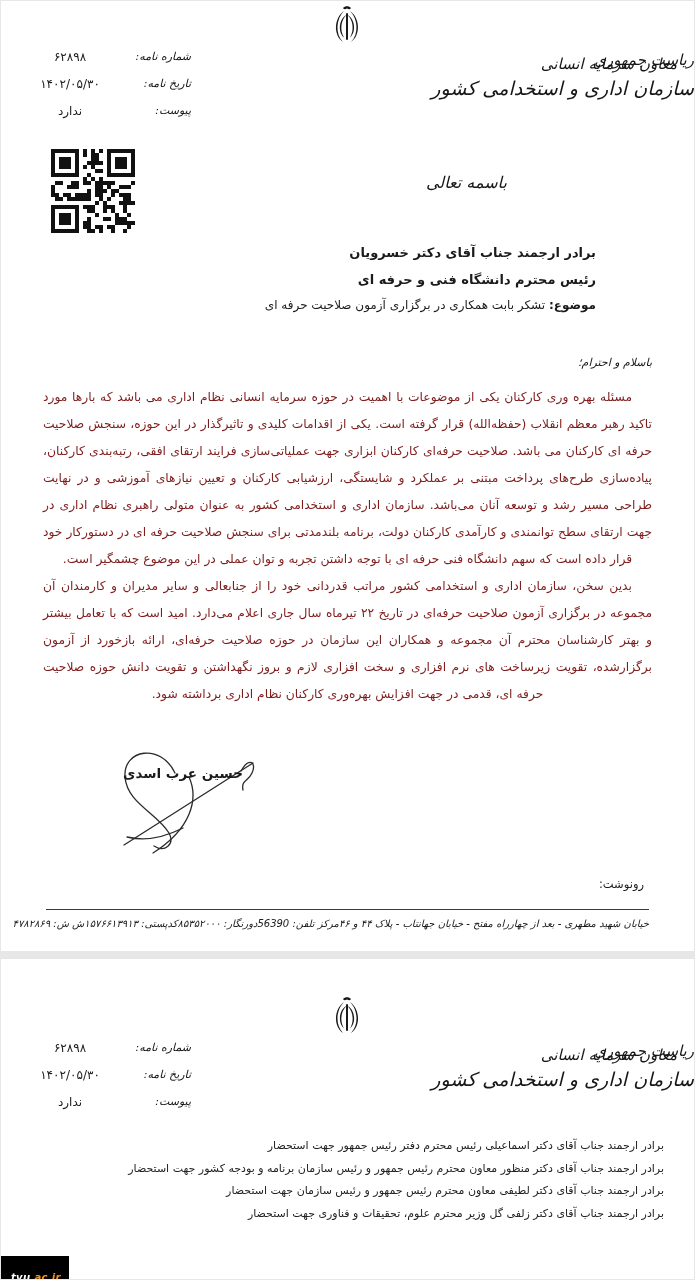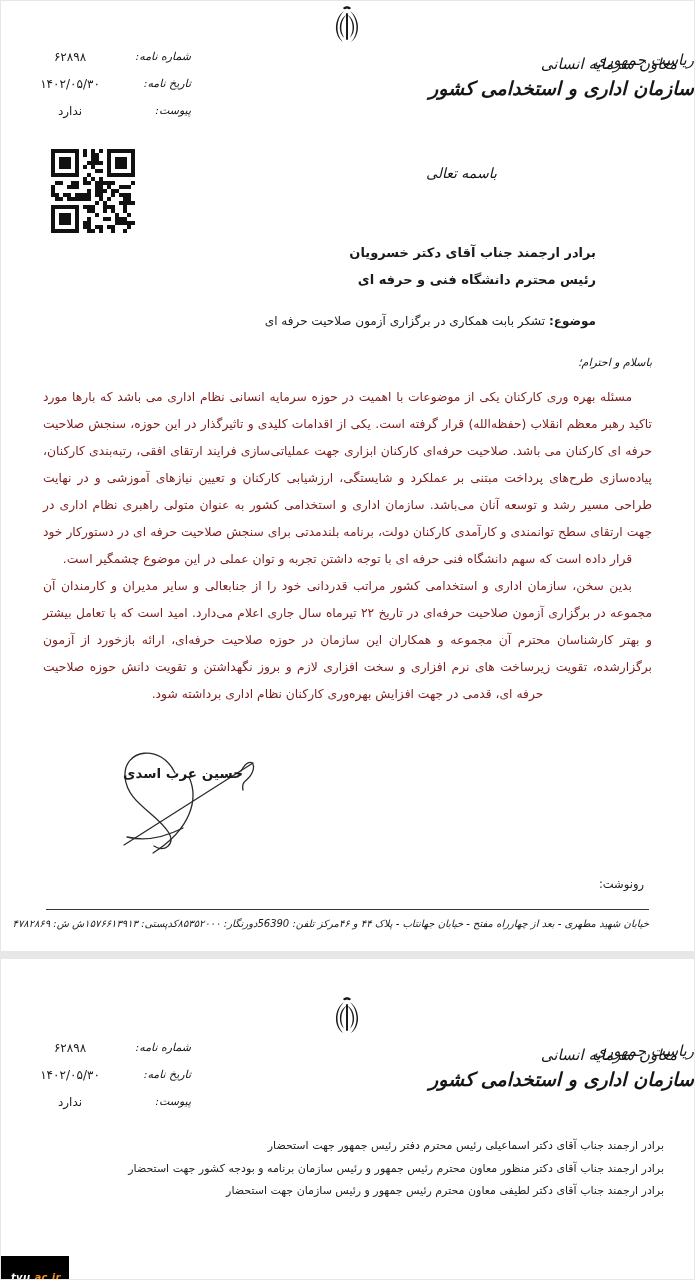--- a/index.html
+++ b/index.html
@@ -16,34 +16,34 @@
   .p2 { height:322px; }
 
   
   .letterhead { position:absolute; left:0; right:0; height:125px; }
   .p1 .letterhead { top:0; }
   .p2 .letterhead { top:33px; }
   .emblem { position:absolute; left:330px; top:5px; width:32px; height:42px; }
   .org-center { position:absolute; left:0; right:0; text-align:right; }
   .callig { font-style:italic; color:#161616; }
   .org1 { top:50px; font-size:15px; }
-  .org2 { top:76px; font-size:19px; font-weight:bold; }
+  .org2 { top:76px; font-size:19px; font-weight:normal; }
   .deputy { position:absolute; right:17px; top:54px; font-size:15px; }
   .meta { position:absolute; left:30px; top:42px; width:160px; direction:rtl; }
   .meta-row { display:flex; justify-content:space-between; align-items:center; height:27px; }
   .meta-label { font-size:11px; }
   .meta-value { font-size:12px; width:78px; text-align:center; direction:ltr; }
 
   .qr { position:absolute; left:50px; top:148px; width:84px; height:84px; background:#fff; }
 
-  .besmellah { position:absolute; left:425px; top:164px; font-size:14px; }
+  .besmellah { position:absolute; left:425px; top:172px; font-size:16px; }
 
   .recipient { position:absolute; right:98px; top:238px; direction:rtl; text-align:right;
                font-weight:bold; font-size:13px; line-height:27px; }
-  .subject { position:absolute; right:98px; top:297px; direction:rtl; text-align:right; font-size:12px;margin-top:16px; }
+  .subject { position:absolute; right:98px; top:297px; direction:rtl; text-align:right; font-size:12px; }
   .subject b { font-weight:bold; }
 
   .salutation { position:absolute; right:42px; top:355px; font-size:11px;margin-left:8px; }
 
   .body-par { position:absolute; left:42px; right:42px; direction:rtl;
               text-align:justify; text-align-last:center; text-indent:20px;
               font-size:12.3px; line-height:27px; color:#7f1d1d; }
   .par1 { top:383px; }
   .par2 { top:572px; }
   .closing { position:absolute; right:60px; top:706px; direction:rtl; font-size:12.3px; }
@@ -310,20 +310,21 @@
           <span class="meta-label callig">پیوست:</span>
           <span class="meta-value">ندارد</span>
         </div>
       </div>
     </div>
 
     <div class="cc-list">
       <div>برادر ارجمند جناب آقای دکتر اسماعیلی رئیس محترم دفتر رئیس جمهور جهت استحضار</div>
       <div>برادر ارجمند جناب آقای دکتر منظور معاون محترم رئیس جمهور و رئیس سازمان برنامه و بودجه کشور جهت استحضار</div>
       <div>برادر ارجمند جناب آقای دکتر لطیفی معاون محترم رئیس جمهور و رئیس سازمان جهت استحضار</div>
+      <div>برادر ارجمند جناب آقای دکتر زلفی گل وزیر محترم علوم، تحقیقات و فناوری جهت استحضار</div>
     </div>
 
     <div class="watermark">
       <span>tvu</span><span class="suffix">.ac.ir</span>
     </div>
   </div>
 
 </div>
 
 </body></html>

